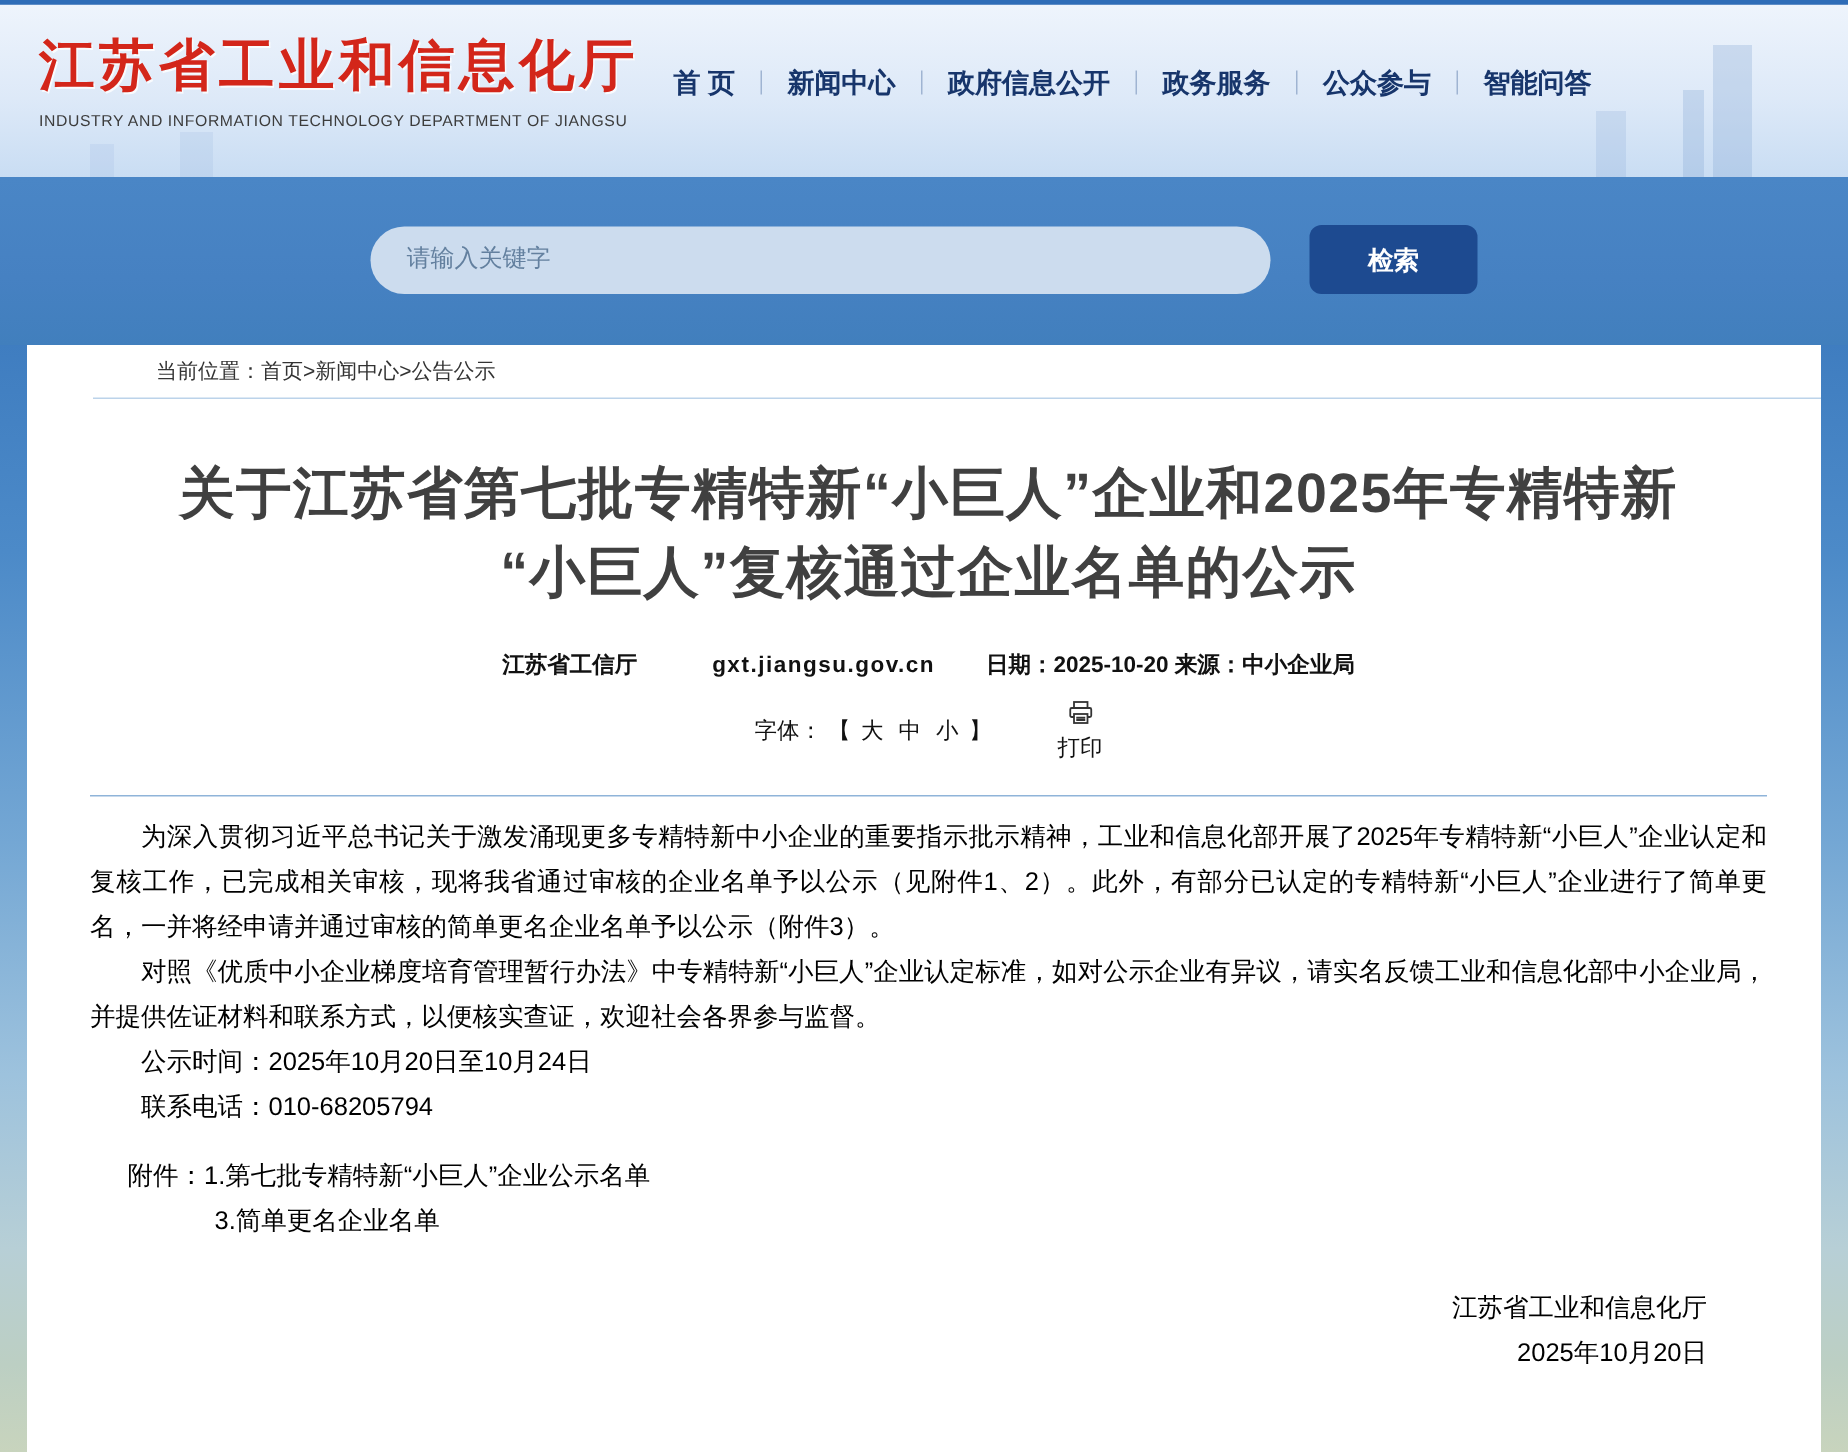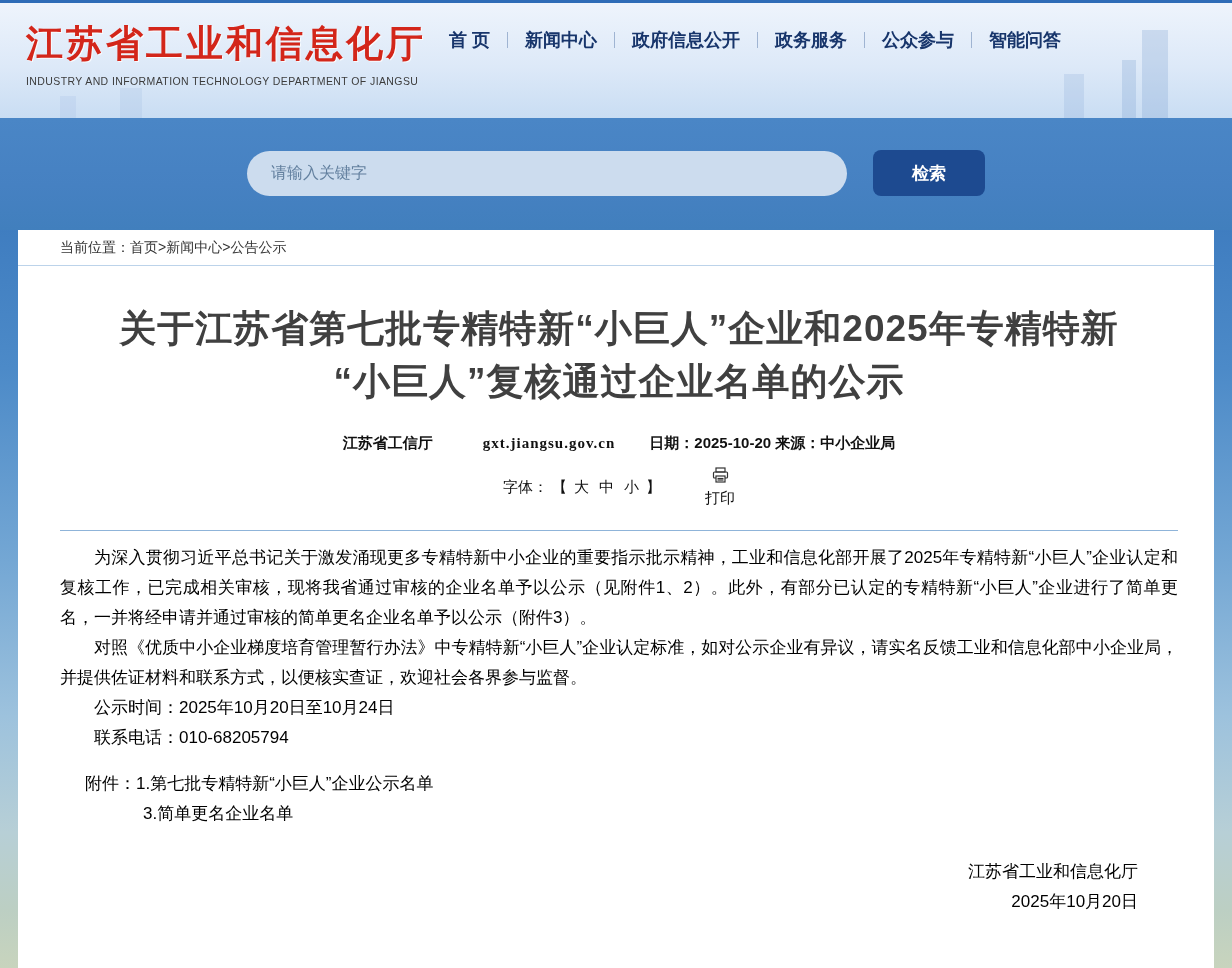--- a/index.html
+++ b/index.html
@@ -24,21 +24,21 @@
   .sk4{ left:120px;  width:22px; height:30px; background:rgba(125,160,210,.14); }
   .sk5{ left:60px;   width:16px; height:22px; background:rgba(125,160,210,.12); }
 
   .logo{ position:absolute; left:26px; top:16px; cursor:pointer; }
   .logo-title{
     color:#d3261a; font-size:37px; font-weight:bold; letter-spacing:3px;
     text-shadow:1px 1px 0 rgba(255,255,255,.8);
   }
   .logo-sub{ margin-top:6px; font-size:10.5px; color:#3c3c3c; letter-spacing:.4px; }
 
-  .main-nav{ position:absolute; left:432px; top:25px; display:flex; align-items:flex-start; list-style:none; }
+  .main-nav{ position:absolute; left:432px; top:40px; display:flex; align-items:flex-start; list-style:none; }
   .main-nav li{ display:flex; align-items:center; }
   .nav-link{
     font-size:18px; font-weight:bold; color:#17356b; text-decoration:none;
     padding:0 17px; white-space:nowrap; cursor:pointer;
   }
   .main-nav li + li::before{ content:""; width:1px; height:16px; background:#9fb4d2; display:block; }
 
   .access-box{
     position:absolute; right:16px; top:14px; width:118px;
     border:1.5px solid #2a5a9e; border-radius:9px;
@@ -69,35 +69,35 @@
     background:#1d4a90; color:#fff; font-size:17px; font-weight:bold; cursor:pointer;
     font-family:"Liberation Sans","DejaVu Sans",sans-serif;
   }
 
   
   .content{
     margin:0 18px; background:#fff; min-height:738px; padding-bottom:16px;
   }
   .breadcrumb{
     padding:9px 0 8px 42px; border-bottom:1px solid #bcd3ea;
-    font-size:14px; color:#333;
+    font-size:14px; color:#333;margin-left:44px;
   }
   .breadcrumb a{ color:#333; text-decoration:none; cursor:pointer; }
   .crumb-sep{ color:#333; }
 
   .article{ padding:0 36px 0 42px; }
   .article-title{
     margin-top:36px; text-align:center; font-size:37px; font-weight:bold;
     color:#404040; line-height:53px; letter-spacing:1px;
   }
   .meta-row{
     margin-top:26px; text-align:center; font-size:15px; font-weight:bold; color:#111;
   }
   .meta-row .gap{ display:inline-block; width:34px; }
-  .meta-url{ font-family:Liberation Serif, serif; letter-spacing:1px;margin-left:16px; }
+  .meta-url{ font-family:Liberation Sans, sans-serif; letter-spacing:1px;margin-left:16px; }
 
   .tools-row{
     margin-top:14px; text-align:center; font-size:15px; color:#111;
     display:flex; justify-content:center; align-items:center; gap:4px;
   }
   .font-size-btn{ cursor:pointer; padding:0 3px; }
   .print-btn{ cursor:pointer; display:inline-flex; align-items:center; gap:6px; margin-left:40px;flex-direction:column; }
   .print-btn svg{ display:block; }
 
   .article-divider{ margin-top:22px; border:none; border-top:1px solid #8fb4d9; }

